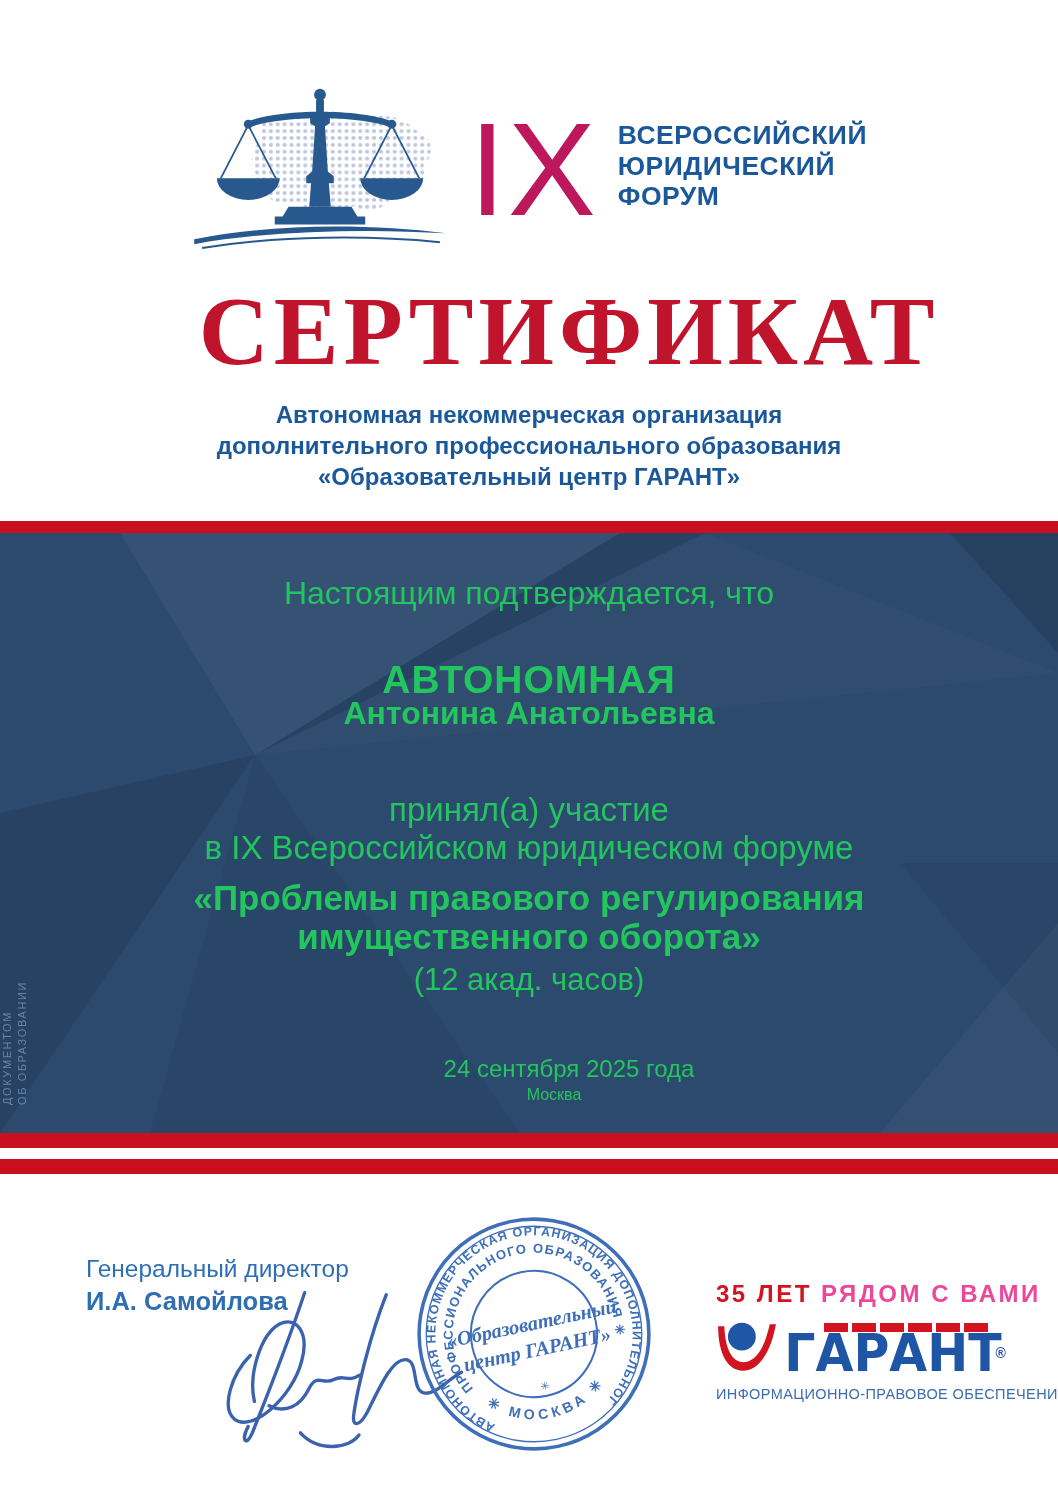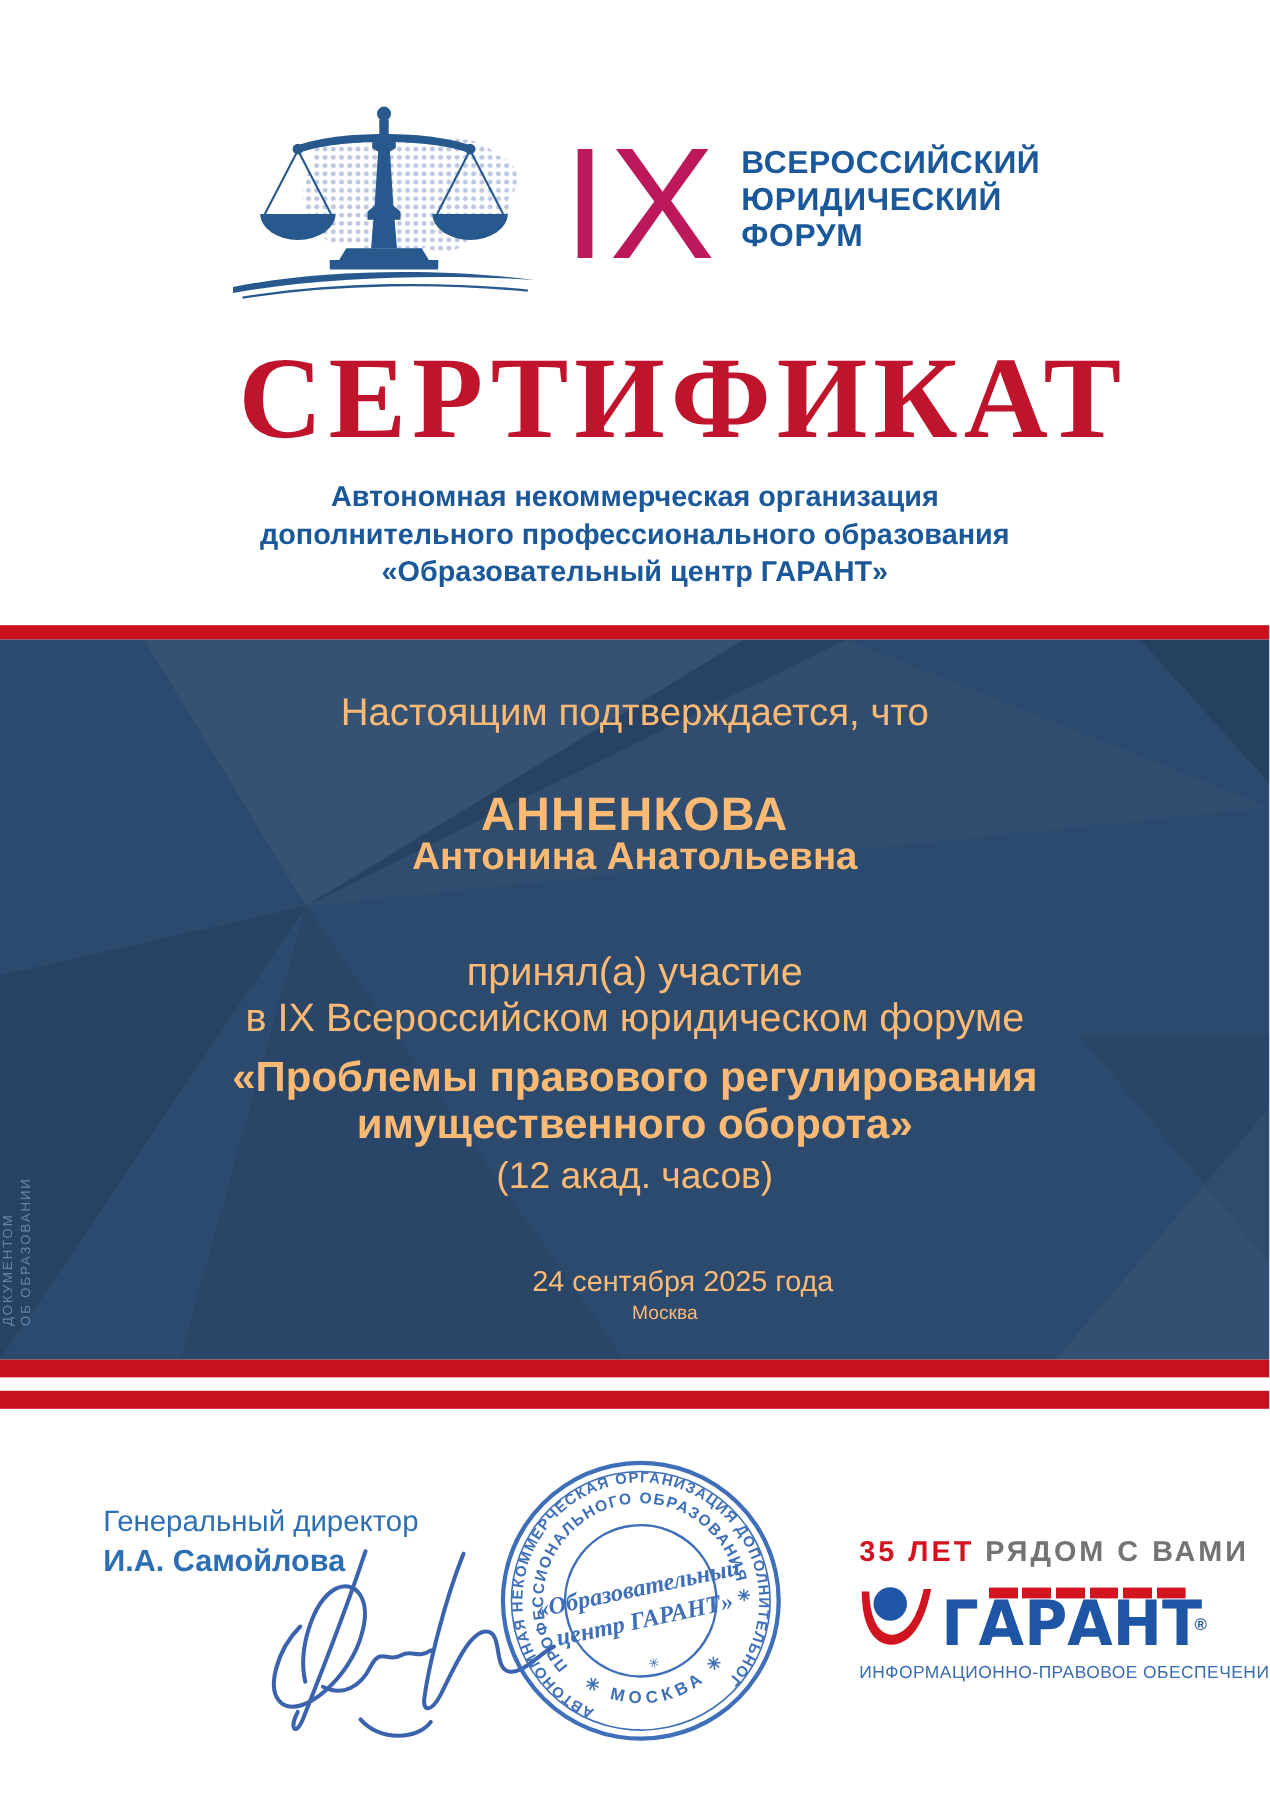--- a/index.html
+++ b/index.html
@@ -21,21 +21,21 @@
               font-size:97px;line-height:1;color:#c0142c;letter-spacing:5px;padding-left:40px;}
 
   .org{position:absolute;top:399px;left:0;width:100%;text-align:center;
        font-weight:bold;font-size:24px;line-height:31px;color:#1b589a;}
 
   .stripe-top{position:absolute;top:521px;left:0;width:100%;height:12px;background:#c9101f;}
 
   
   .blue-box{position:absolute;top:533px;left:0;width:100%;height:600px;background:#2c4a6e;}
   .facets{position:absolute;inset:0;width:100%;height:100%;}
-  .bline{position:absolute;left:0;width:100%;text-align:center;color:#fdba74;white-space:nowrap;}
+  .bline{position:absolute;left:0;width:100%;text-align:center;color:#22c55e;white-space:nowrap;}
   .b-intro {top:42px; font-size:32px;}
   .b-surname{top:125px;font-size:39px;font-weight:bold;letter-spacing:1px;}
   .b-name  {top:162px;font-size:32px;font-weight:bold;}
   .b-action{top:258px;font-size:33px;}
   .b-event {top:296px;font-size:33px;}
   .b-topic1{top:345px;font-size:35px;font-weight:bold;}
   .b-topic2{top:384px;font-size:35px;font-weight:bold;}
   .b-hours {top:429px;font-size:31px;}
   .b-date  {top:522px;font-size:24px;padding-left:40px;}
   .b-city  {top:553px;font-size:16px;margin-left:25px;}
@@ -59,21 +59,21 @@
   .ring-text{font-family:"Liberation Sans",sans-serif;font-weight:bold;font-size:12.2px;letter-spacing:1.1px;}
   .ring-text2{font-family:"Liberation Sans",sans-serif;font-weight:bold;font-size:12.8px;letter-spacing:1.2px;}
   .moscow-text{font-family:"Liberation Sans",sans-serif;font-weight:bold;font-size:14px;letter-spacing:4px;}
   .stamp-center{font-family:"Liberation Serif","DejaVu Serif",serif;font-weight:bold;font-style:italic;
                 font-size:20px;text-anchor:middle;}
   .stamp-star{font-size:11px;text-anchor:middle;}
 
   .garant{position:absolute;left:716px;top:106px;width:284px;text-align:center;}
   .garant-tagline{font-weight:bold;font-size:24px;letter-spacing:2.5px;white-space:nowrap;}
   .garant-tagline .red{color:#d11420;}
-  .garant-tagline .blue{color:#737373;}
+  .garant-tagline .blue{color:#ec4899;}
   .garant-row{display:flex;align-items:flex-end;justify-content:center;gap:6px;margin-top:10px;}
   .garant-symbol{width:64px;height:60px;flex:0 0 auto;}
   .wordmark{position:relative;display:inline-block;padding-top:8px;}
   .wordmark .wm-text{font-family:"DejaVu Sans","Liberation Sans",sans-serif;font-weight:bold;
        font-size:49px;line-height:1;color:#1e55a5;letter-spacing:0px;transform:scaleY(1.06);
        display:inline-block;}
   .wm-bar{position:absolute;top:2px;left:40px;right:14px;height:9px;
        background:repeating-linear-gradient(90deg,#d11420 0 24px,#ffffff 24px 28px);}
   .wm-reg{position:absolute;right:-4px;top:24px;font-size:14px;color:#1e55a5;font-weight:bold;}
   .garant-sub{margin-top:8px;font-size:14.5px;color:#3a6cb0;letter-spacing:.4px;white-space:nowrap;}
@@ -136,21 +136,21 @@
       <polygon points="255,222 620,0 705,0" fill="rgba(0,0,0,0.10)"></polygon>
       <polygon points="255,222 705,0 1058,140" fill="rgba(255,255,255,0.02)"></polygon>
       <polygon points="0,600 255,222 0,280" fill="rgba(0,0,0,0.10)"></polygon>
       <polygon points="255,222 520,600 150,600" fill="rgba(0,0,0,0.06)"></polygon>
       <polygon points="950,0 1058,0 1058,120" fill="rgba(0,0,0,0.12)"></polygon>
       <polygon points="880,600 1058,390 1058,600" fill="rgba(255,255,255,0.035)"></polygon>
       <polygon points="900,330 1058,520 1058,330" fill="rgba(0,0,0,0.055)"></polygon>
     </svg>
 
     <div class="bline b-intro">Настоящим подтверждается, что</div>
-    <div class="bline b-surname">АННЕНКОВА</div>
+    <div class="bline b-surname">АВТОНОМНАЯ</div>
     <div class="bline b-name">Антонина Анатольевна</div>
     <div class="bline b-action">принял(а) участие</div>
     <div class="bline b-event">в IX Всероссийском юридическом форуме</div>
     <div class="bline b-topic1">«Проблемы правового регулирования</div>
     <div class="bline b-topic2">имущественного оборота»</div>
     <div class="bline b-hours">(12 акад. часов)</div>
     <div class="bline b-date">24 сентября 2025 года</div>
     <div class="bline b-city">Москва</div>
 
     <div class="disclaimer">

